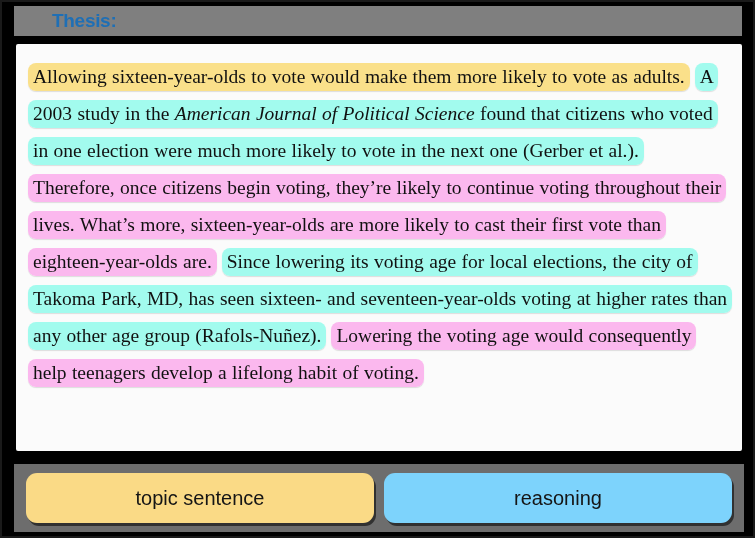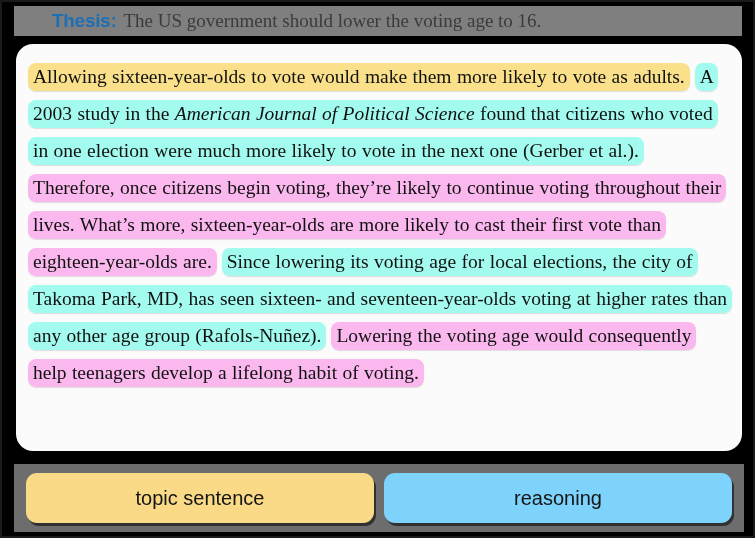--- a/index.html
+++ b/index.html
@@ -59,21 +59,21 @@
   }
 
   
   #paragraph-card {
     position: absolute;
     left: 14px;
     top: 42px;
     width: 726px;
     height: 407px;
     background: #fbfbfb;
-    border-radius: 17px;
+    border-radius: 2px;
     box-sizing: border-box;
     padding: 14px 12px 12px 12px;
     overflow: hidden;
   }
 
   #paragraph-body {
     font-family: "Liberation Serif", serif;
     font-size: 19.5px;
     line-height: 37px;
     color: #111111;
@@ -129,21 +129,20 @@
   .chip-evidence { background: #a2fbee; }
   .chip-reason   { background: #7dd3fc; }
 </style>
 </head>
 <body>
 
 <div id="app">
 
   <div id="thesis-bar">
     <span id="thesis-label">Thesis:</span>
-    <span id="thesis-text">The US government should lower the voting age to 16.</span>
   </div>
 
   <div id="paragraph-card">
     <div id="paragraph-body">
 
       <span class="hl hl-topic">Allowing sixteen-year-olds to vote would make them more likely to vote as adults.</span><span class="gap"></span><span class="hl hl-evidence"><span>A 2003 study in the </span><span class="it">American Journal of Political Science</span><span> found that citizens who voted in one election were much more likely to vote in the next one (Gerber et al.).</span></span><span class="gap"></span><span class="hl hl-reason">Therefore, once citizens begin voting, they’re likely to continue voting throughout their lives. What’s more, sixteen-year-olds are more likely to cast their first vote than eighteen-year-olds are.</span><span class="gap"></span><span class="hl hl-evidence">Since lowering its voting age for local elections, the city of Takoma Park, MD, has seen sixteen- and seventeen-year-olds voting at higher rates than any other age group (Rafols-Nuñez).</span><span class="gap"></span><span class="hl hl-reason">Lowering the voting age would consequently help teenagers develop a lifelong habit of voting.</span>
 
     </div>
   </div>
 

